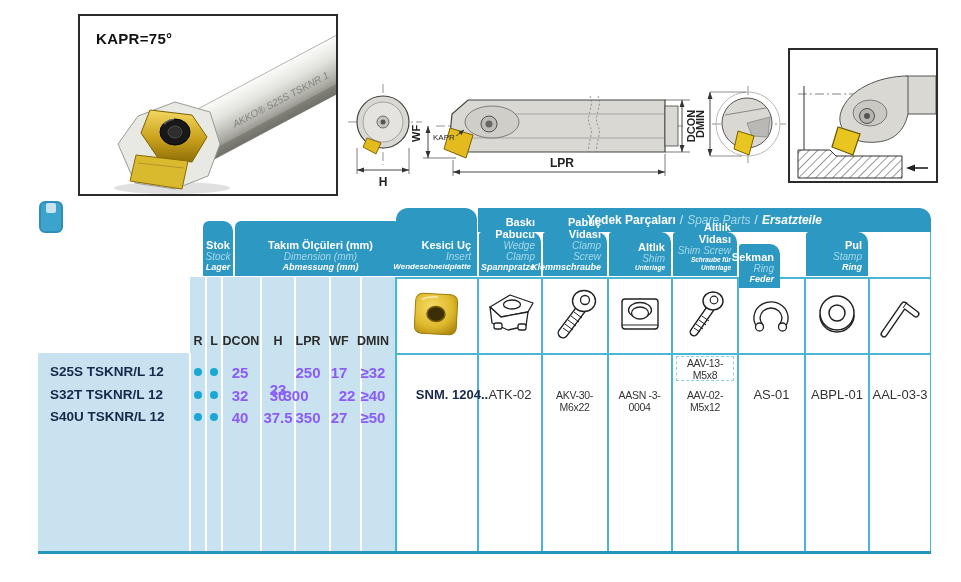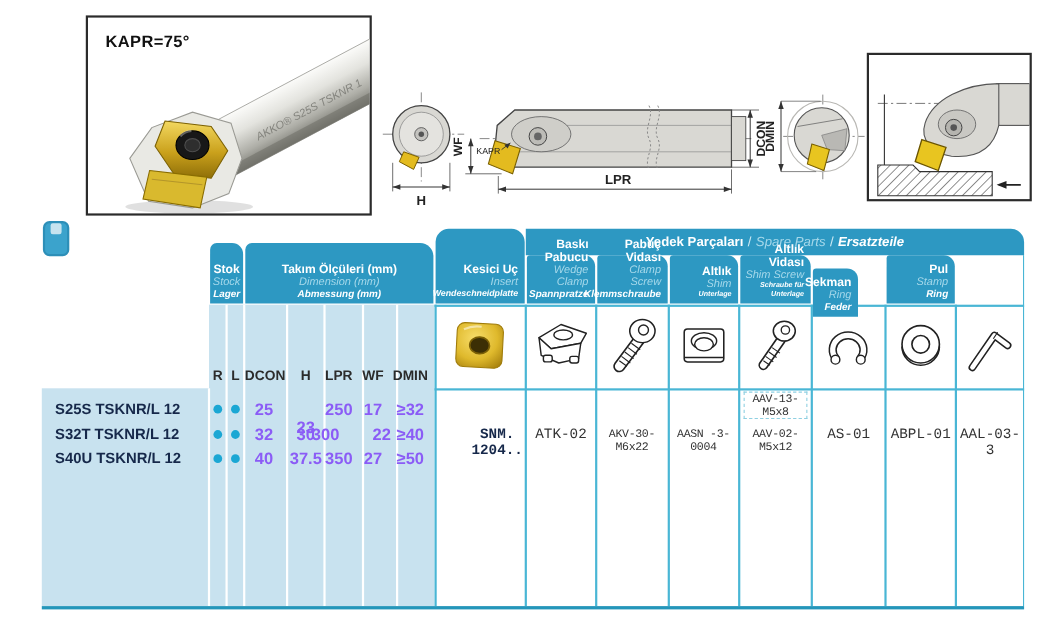--- a/index.html
+++ b/index.html
@@ -27,33 +27,33 @@
   .spare-band .tr { font-weight:bold; }
   .spare-band .en { font-style:italic; color:#a5d8ea; }
   .spare-band .de { font-weight:bold; font-style:italic; }
   .spare-band .sep { color:#cfeaf4; margin:0 4px; }
 
   .hcell { display:flex; flex-direction:column; justify-content:flex-end; align-items:flex-end; text-align:right; padding:0 6px 4px 2px; }
   .hcell .tr { font-size:11px; font-weight:bold; line-height:12px; }
   .hcell .en { font-size:10px; font-style:italic; color:#a5d8ea; line-height:11px; }
   .hcell .de { font-size:9px; font-weight:bold; font-style:italic; line-height:10px; }
   .hcell .de.tiny { font-size:6.5px; line-height:8px; }
-  .hcell.center { align-items:center; text-align:center; padding:0 4px 4px 4px; }
+  .hcell.center { align-items:center; text-align:center; padding:0 4px 4px 4px;margin-left:12px; }
 
   .lightblue { background:#c8e2ef; }
   .vsep-w { width:2px; background:#fff; }
   .vsep-c { width:1.5px; background:#49b6d5; }
   .hsep-c { height:1.5px; background:#49b6d5; }
   .bottom-bar { left:38px; top:551px; width:893px; height:3px; background:#2496ba; }
 
   .sublabel { top:334px; height:16px; font-size:12.5px; font-weight:bold; color:#2b2b2b; text-align:center; }
   .rowcode { font-size:13.5px; font-weight:bold; color:#16284a; }
   .num { font-size:15px; font-weight:bold; color:#8b5cf6; text-align:center; }
   .dot { width:8px; height:8px; border-radius:50%; background:#1ba7d4; }
-  .pval { font-size:13px; color:#333; text-align:center;font-family:Liberation Mono, monospace; }
+  .pval { font-size:13px; color:#333; text-align:center; }
   .pval.bold { font-weight:bold; color:#16284a; }
   .pval.cond { font-size:10.5px; letter-spacing:-0.3px; }
   .dash-box { border:1px dashed #8fd0e2; display:flex; align-items:center; justify-content:center; }
   svg text { font-family:"Liberation Sans", sans-serif; }
 </style>
 </head>
 <body>
 
 <div class="page">
 

